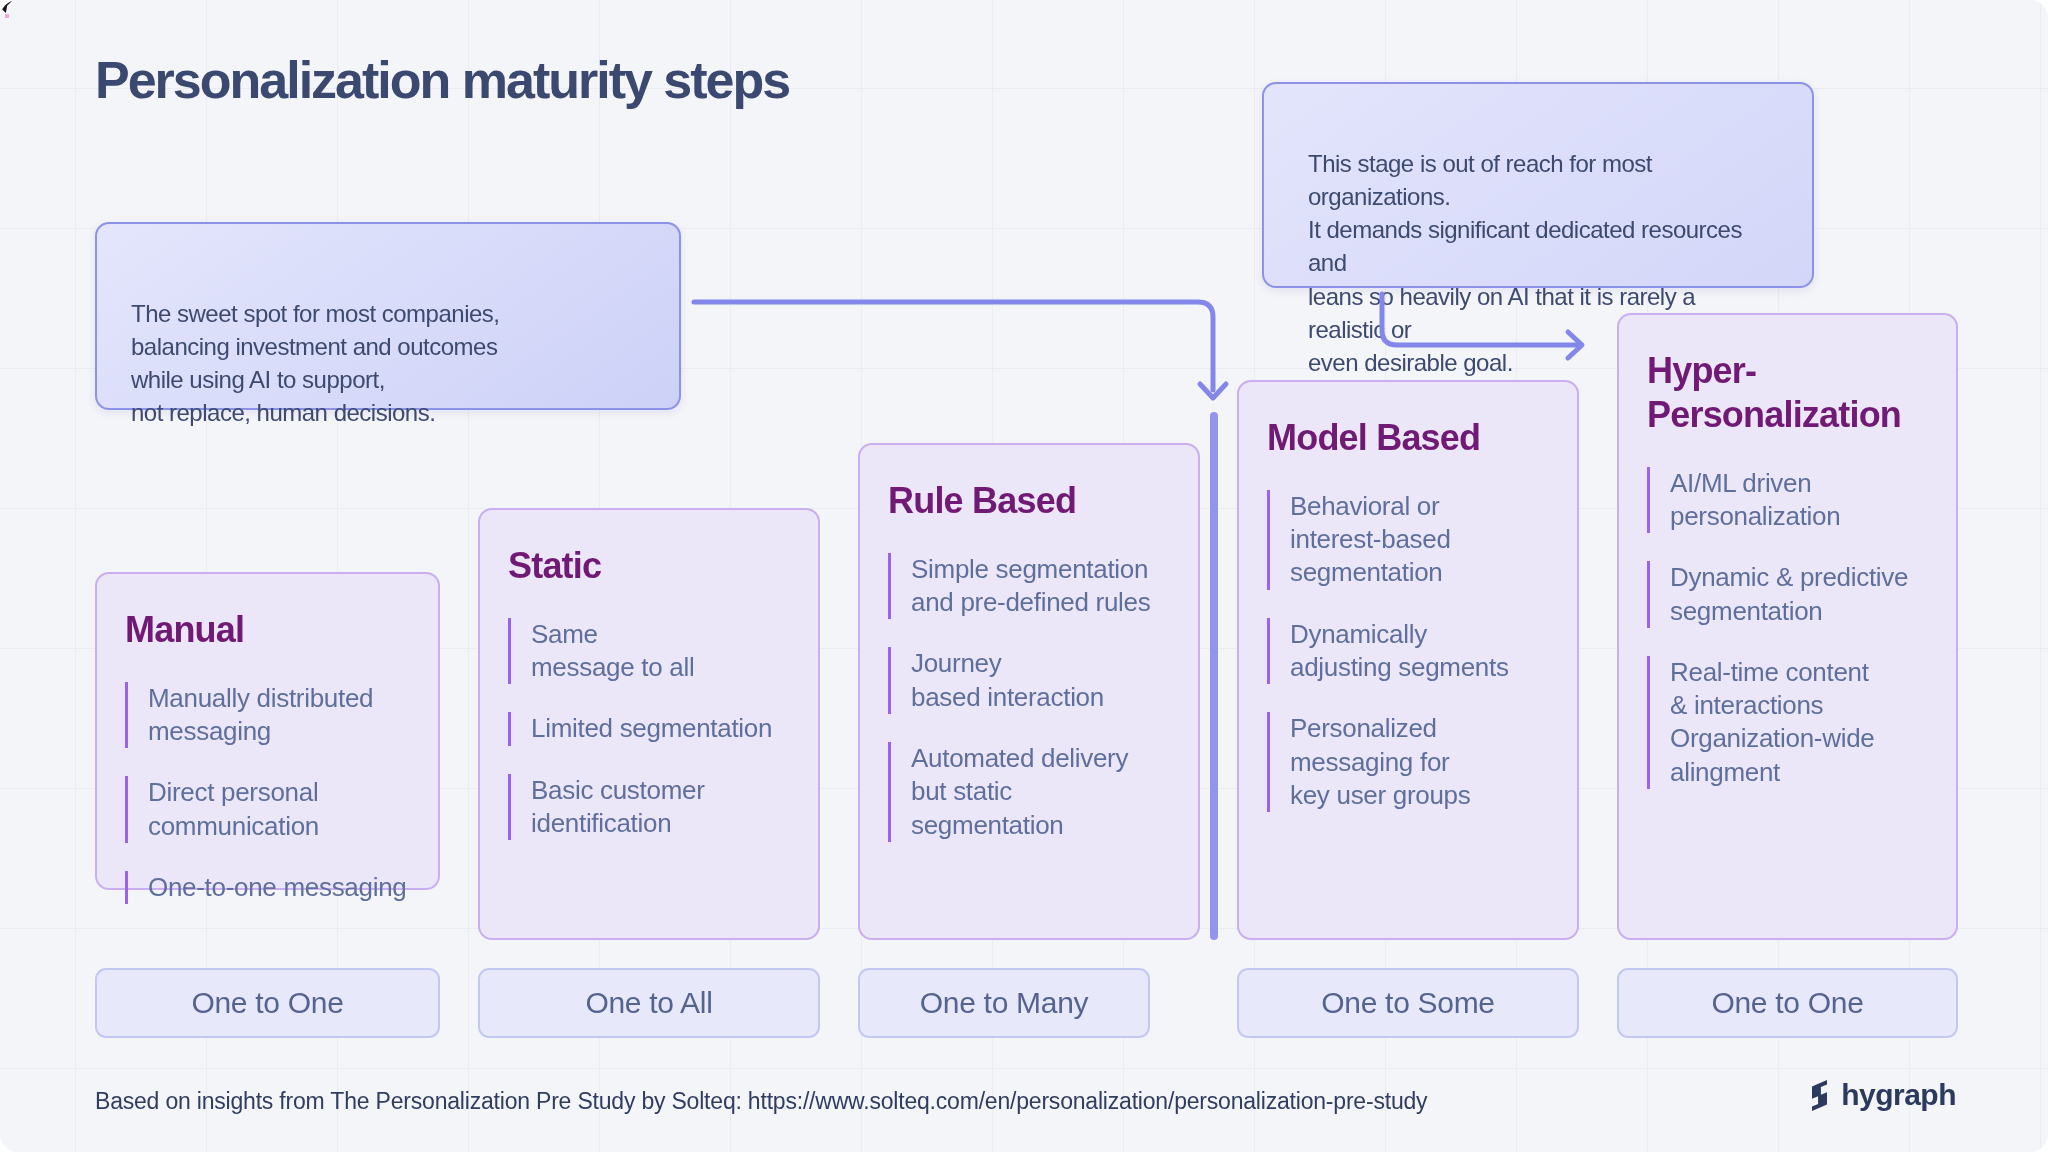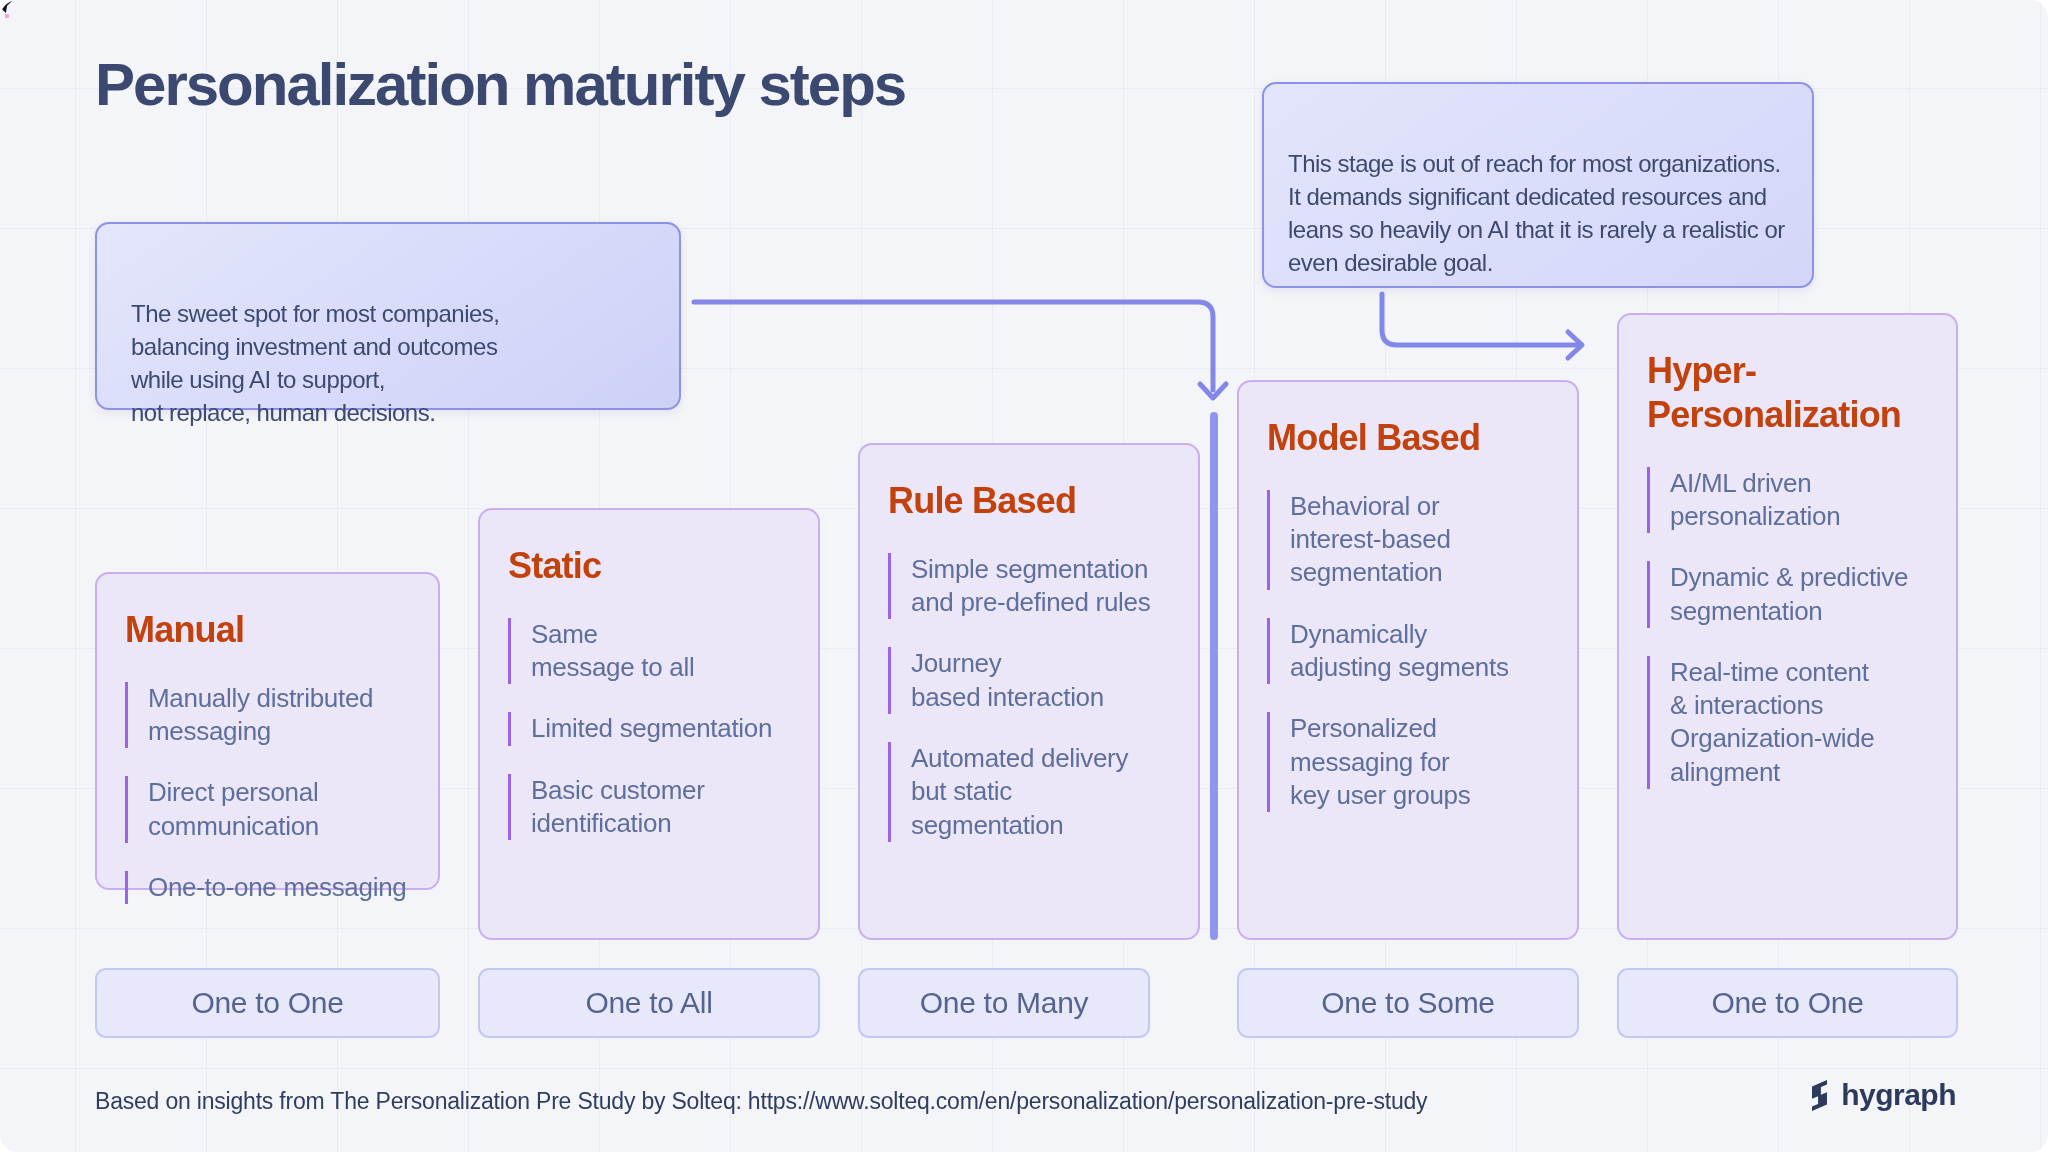--- a/index.html
+++ b/index.html
@@ -21,36 +21,36 @@
 
   .cursor-artifact {
     position:absolute; left:0; top:0; width:13px; height:13px;
     background:#15151a;
     clip-path:polygon(0 0, 100% 0, 55% 45%, 45% 100%, 0 55%);
   }
   .cursor-dot { position:absolute; left:5px; top:14px; width:4px; height:4px; background:#f2a9d8; }
 
   .page-title {
     position:absolute; left:95px; top:50px;
-    font-size:60px; font-weight:bold; letter-spacing:-2px;
+    font-size:52px; font-weight:bold; letter-spacing:-2px;
     color:#3b4970;
   }
 
   .callout {
     position:absolute;
     border:2px solid #8d92e9;
     border-radius:14px;
     background:linear-gradient(145deg, #e4e6fc 0%, #cdd1f7 100%);
     box-shadow:0 3px 8px rgba(110,115,200,0.14);
     color:#3d4a70;
     font-size:24px; line-height:1.38; letter-spacing:-0.5px;
     white-space:pre-line;
   }
   .callout-left  { left:95px;  top:222px; width:586px; height:188px; padding:40px 34px; }
-  .callout-right { left:1262px; top:82px; width:552px; height:206px; padding:30px 24px;
+  .callout-right { left:1262px; top:82px; width:552px; height:206px; padding:30px 44px;
                    background:linear-gradient(145deg, #e3e5fc 0%, #d3d6f8 100%); }
 
   .connectors { position:absolute; left:0; top:0; pointer-events:none; }
 
   .vbar {
     position:absolute; left:1210px; top:412px; width:8px; height:528px;
     background:#9095ee; border-radius:4px;
   }
 
   .card {
@@ -60,21 +60,21 @@
     border-radius:14px;
     padding:34px 28px;
   }
   .card-1 { left:95px;   top:572px; width:345px; height:318px; }
   .card-2 { left:478px;  top:508px; width:342px; height:432px; }
   .card-3 { left:858px;  top:443px; width:342px; height:497px; }
   .card-4 { left:1237px; top:380px; width:342px; height:560px; }
   .card-5 { left:1617px; top:313px; width:341px; height:627px; }
 
   .card h2 {
-    font-size:36px; font-weight:bold; color:#c2410c;
+    font-size:36px; font-weight:bold; color:#701a75;
     letter-spacing:-0.8px; line-height:1.22;
     margin:0 0 30px 0; white-space:pre-line;
   }
   .bullet {
     border-left:3px solid #9a63ec;
     padding-left:20px;
     margin-bottom:28px;
     font-size:26px; line-height:1.28; letter-spacing:-0.3px;
     color:#5f6f9c;
     white-space:pre-line;

